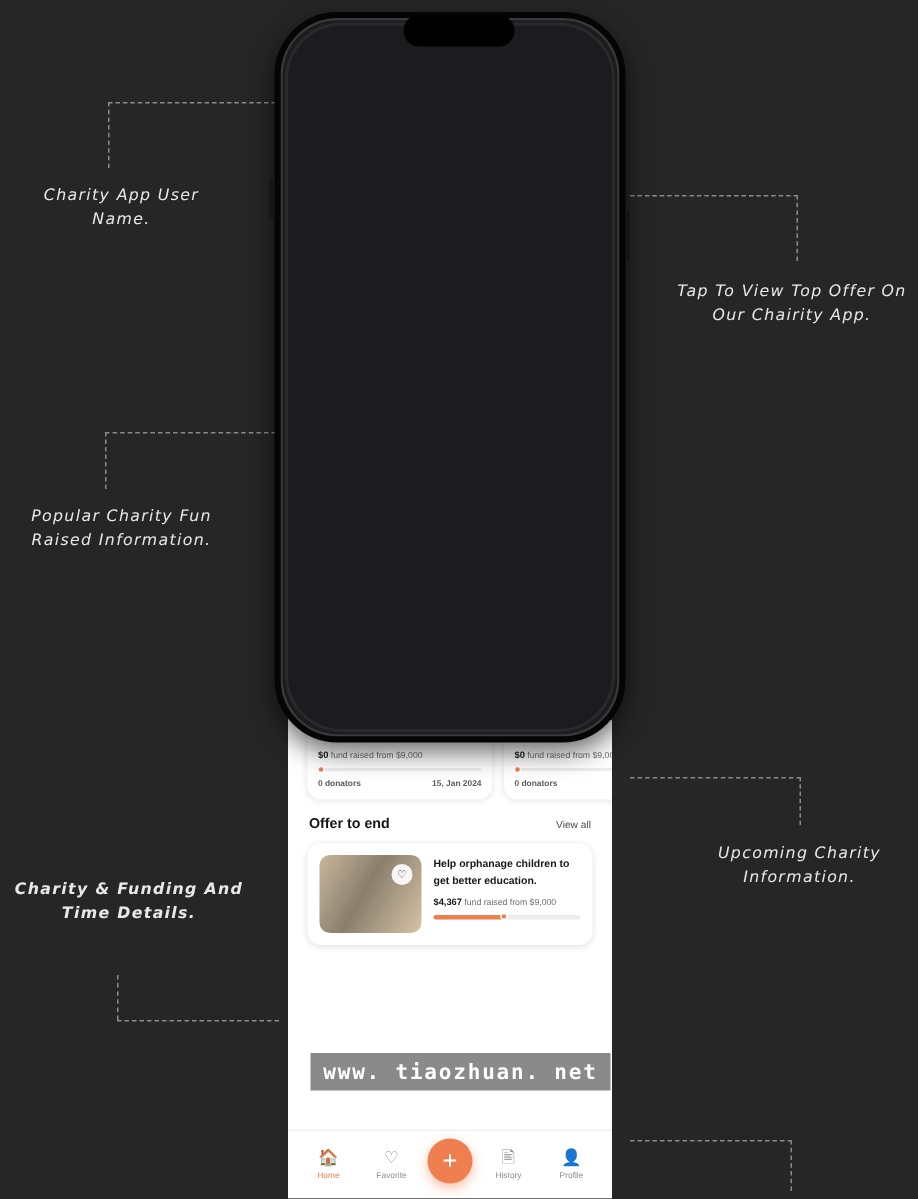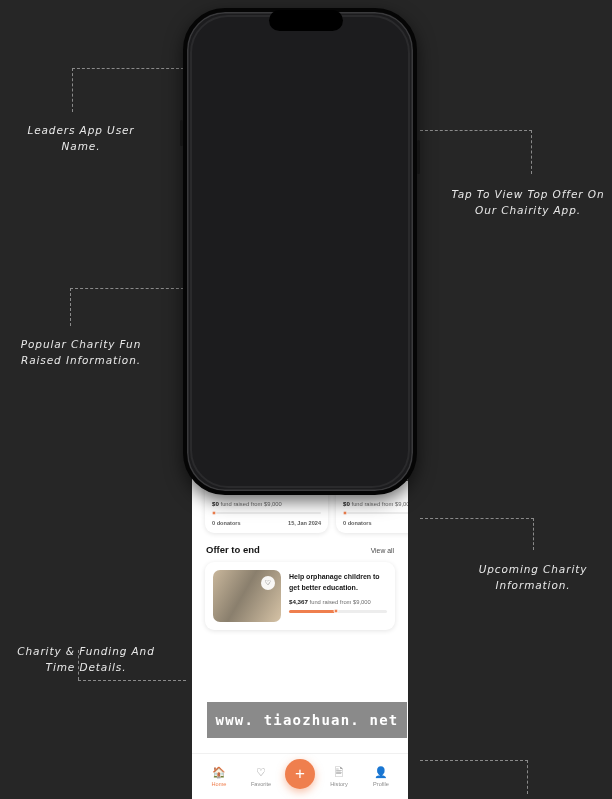--- a/index.html
+++ b/index.html
@@ -144,21 +144,21 @@
      padding:0 6px;}
   .tab{ display:flex; flex-direction:column; align-items:center; gap:3px; width:36px;}
   .tab .ti{ font-size:11px; color:#8d8d8d; line-height:11px;}
   .tab .tl{ font-size:5.6px; color:#8d8d8d;}
   .tab.active .ti, .tab.active .tl{ color:#ef7f4e;}
   .fab{ width:30px;height:30px;border-radius:50%;background:#ef7f4e;color:#fff;
      display:flex;align-items:center;justify-content:center;font-size:17px;line-height:17px;
      box-shadow:0 3px 8px rgba(239,127,78,.5); margin-bottom:6px;}
 
   
-  .watermark{ position:absolute; left:207px; top:702px; width:200px; height:36px;
+  .watermark{ position:absolute; left:207px; top:702px; width:200px; height:25px;
      background:#8a8a8a; display:flex; align-items:center; justify-content:center;
      color:#ffffff; font-family:"DejaVu Sans Mono", monospace; font-weight:bold;
      font-size:14px; letter-spacing:1.2px; z-index:9;}
 </style>
 </head>
 <body>
 
 <div class="stage">
 
   <div class="dash-h" style="left:72px;top:68px;width:112px;"></div>
@@ -172,29 +172,29 @@
 
   <div class="dash-h" style="left:420px;top:518px;width:114px;"></div>
   <div class="dash-v" style="left:533px;top:518px;height:32px;"></div>
 
   <div class="dash-h" style="left:78px;top:680px;width:108px;"></div>
   <div class="dash-v" style="left:78px;top:650px;height:30px;"></div>
 
   <div class="dash-h" style="left:420px;top:760px;width:108px;"></div>
   <div class="dash-v" style="left:527px;top:760px;height:34px;"></div>
 
-  <div class="anno" style="left:6px;top:122px;width:150px;">Leaders App User
+  <div class="anno" style="left:6px;top:122px;width:150px;">Charity App User
 Name.</div>
   <div class="anno" style="left:2px;top:336px;width:158px;">Popular Charity Fun
 Raised Information.</div>
   <div class="anno" style="left:448px;top:186px;width:160px;">Tap To View Top Offer On
 Our Chairity App.</div>
   <div class="anno" style="left:458px;top:561px;width:150px;">Upcoming Charity
 Information.</div>
-  <div class="anno" style="left:4px;top:643px;width:164px;">Charity &amp; Funding And
+  <div class="anno" style="left:4px;top:585px;width:164px;font-weight:bold;">Charity &amp; Funding And
 Time Details.</div>
 
   <div class="screen">
 
     <div class="statusbar">
       <span>9:41</span>
       <span class="status-right">
         <span class="bars">
             <i></i>
             <i></i>

